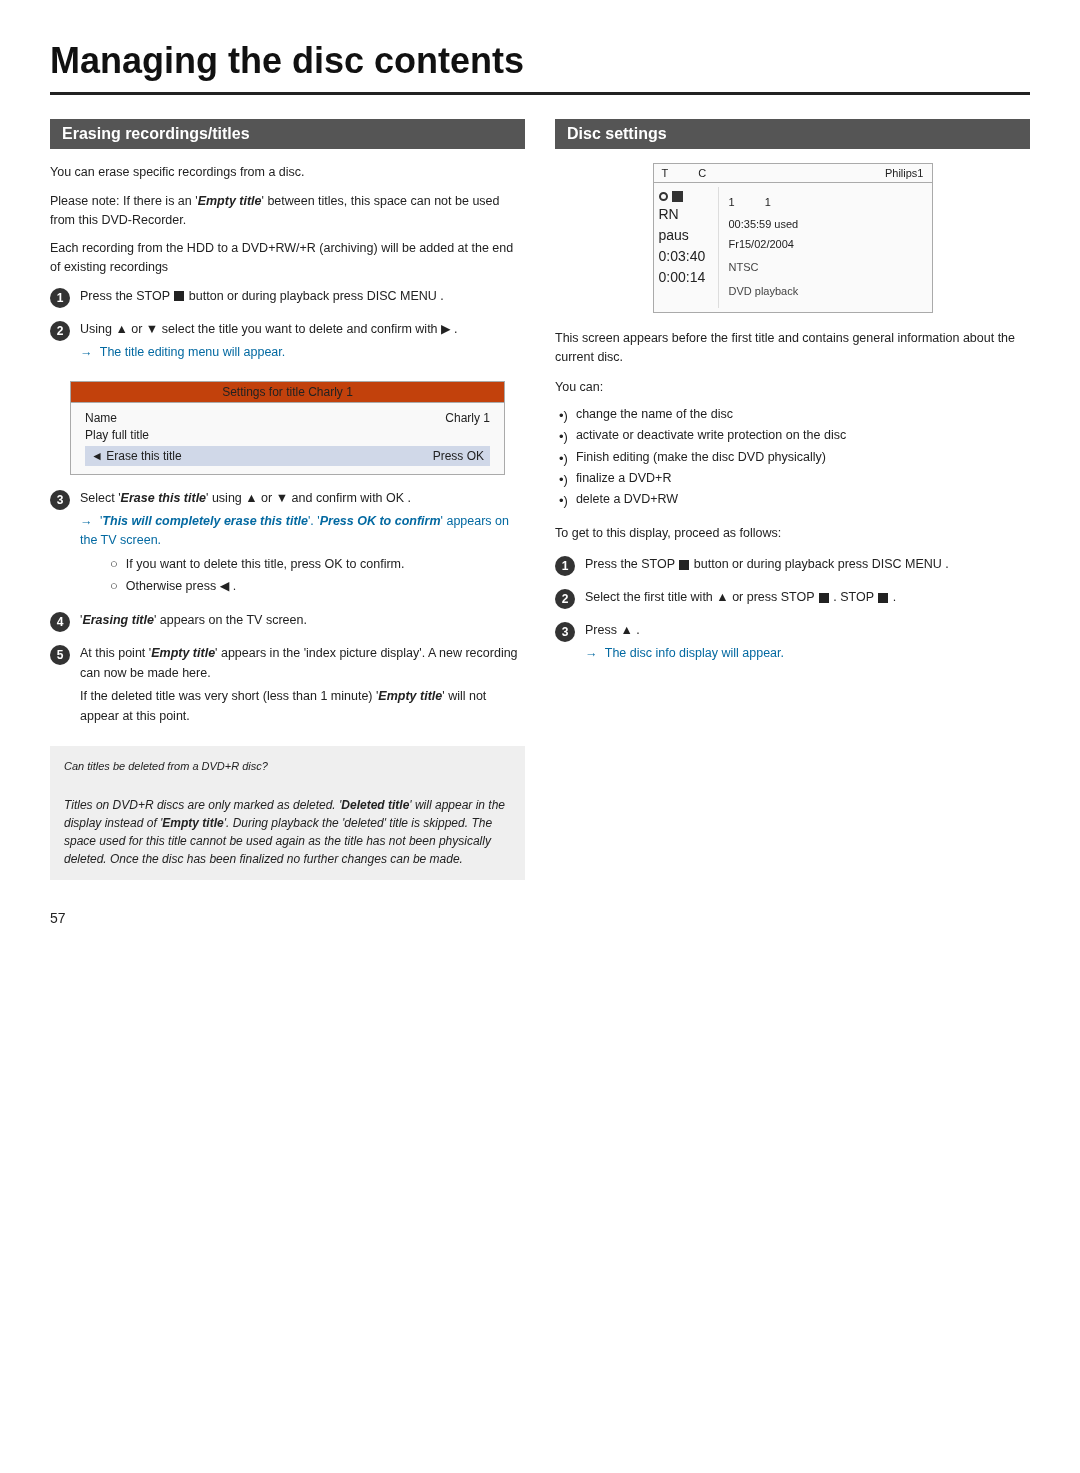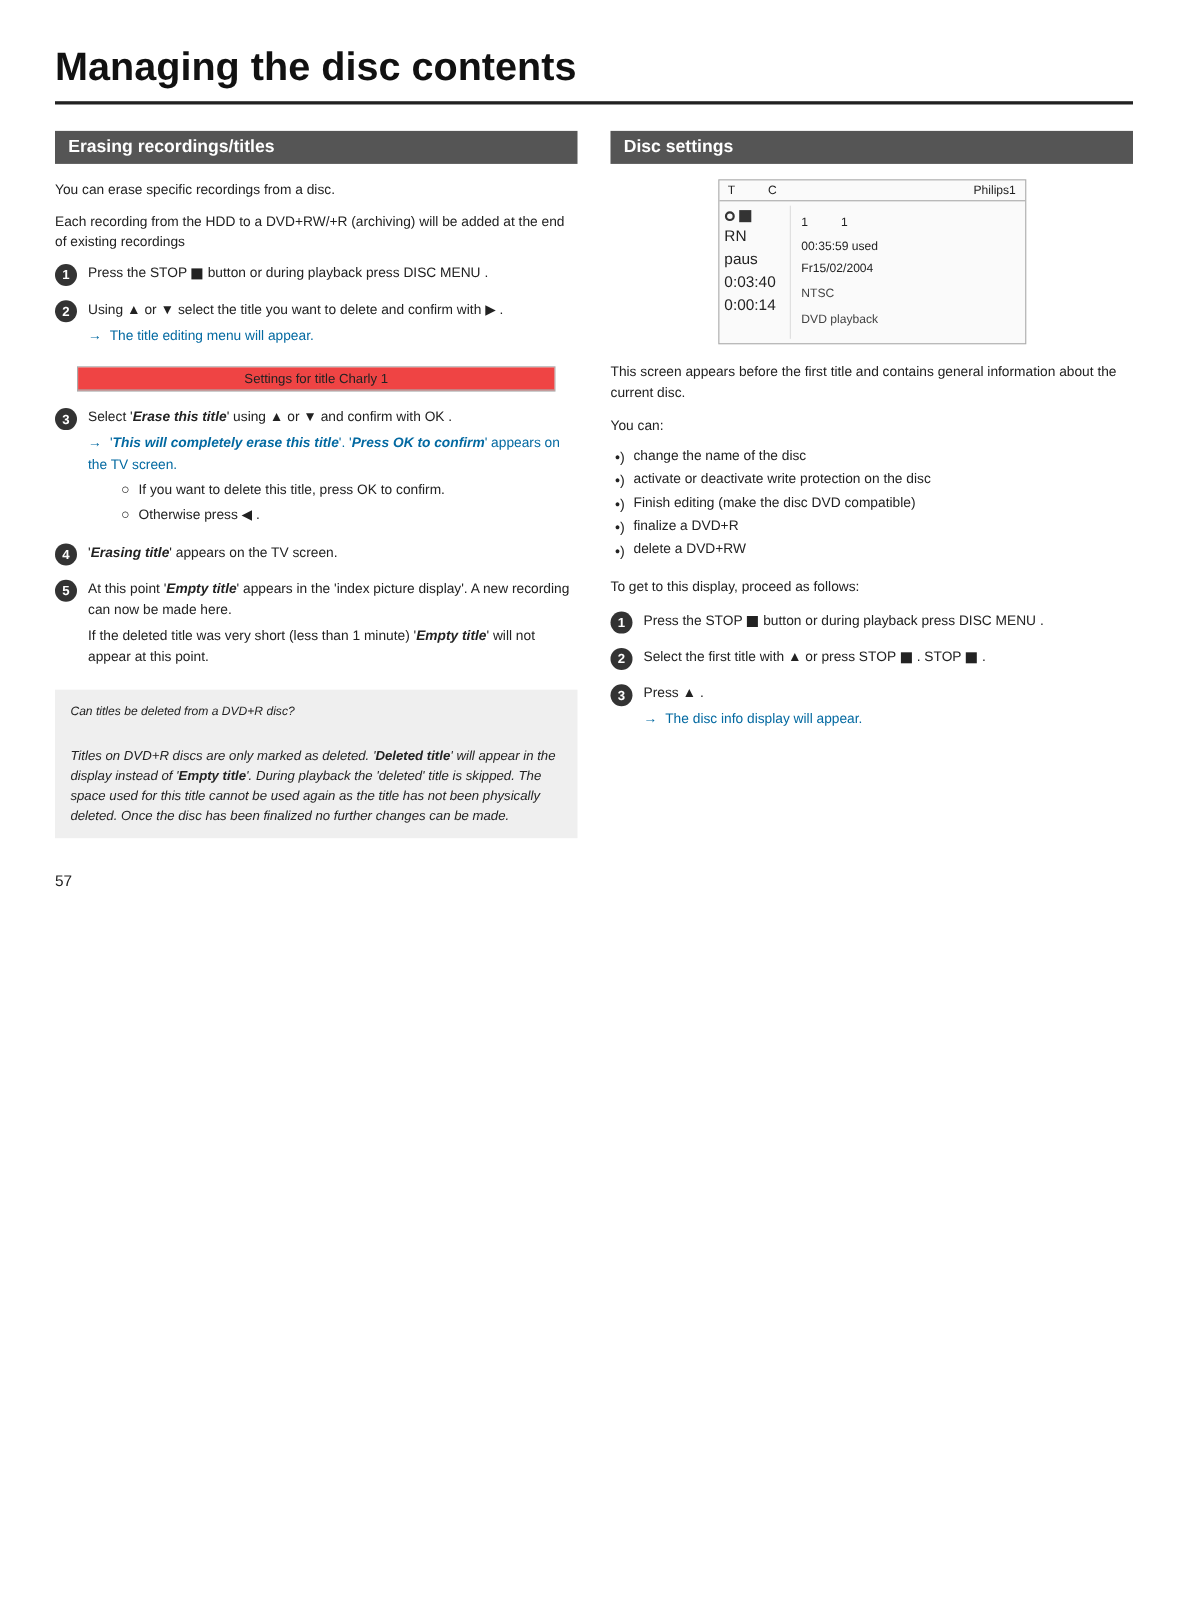--- a/index.html
+++ b/index.html
@@ -65,21 +65,21 @@
     .step-content .arrow-line { color: #0369a1; }
     .step-content .arrow { margin-right: 4px; }
 
     .dialog-box {
       border: 1px solid #aaa;
       margin: 14px 20px 14px 20px;
       padding: 0;
       background: #f9f9f9;
     }
     .dialog-title {
-      background: #ef4444;
+      background: #c2410c;
       text-align: center;
       font-size: 12px;
       padding: 3px 8px;
       border-bottom: 1px solid #aaa;
     }
     .dialog-body {
       padding: 8px 14px;
       font-size: 12px;
     }
     .dialog-row {
@@ -196,40 +196,55 @@
 <h1 class="page-title">Managing the disc contents</h1>
 
 <div class="two-col">
 
   <div class="col-left">
 
     <div class="section-header">Erasing recordings/titles</div>
 
     <div>
       <p class="intro-text">You can erase specific recordings from a disc.</p>
+      <p class="intro-text">Please note: If there is an '<em class="bold-italic">Empty title</em>' between titles, this space can not be used from this DVD-Recorder.</p>
       <p class="intro-text">Each recording from the HDD to a DVD+RW/+R (archiving) will be added at the end of existing recordings</p>
     </div>
 
     <div class="step">
       <div class="step-number">1</div>
       <div class="step-content">
         Press the <span class="bold">STOP</span> <span class="stop-symbol"></span> button or during playback press <span class="bold">DISC MENU</span> .
       </div>
     </div>
 
     <div class="step">
       <div class="step-number">2</div>
       <div class="step-content">
         <p>Using ▲ or ▼ select the title you want to delete and confirm with ▶ .</p>
         <p class="arrow-line"><span class="arrow">→</span> The title editing menu will appear.</p>
       </div>
     </div>
 
     <div class="dialog-box">
       <div class="dialog-title">Settings for title Charly 1</div>
+      <div class="dialog-body">
+        <div class="dialog-row">
+          <span>Name</span>
+          <span>Charly 1</span>
+        </div>
+        <div class="dialog-row">
+          <span>Play full title</span>
+          <span></span>
+        </div>
+        <div class="dialog-highlight">
+          <span>◄ Erase this title</span>
+          <span style="flex:1;text-align:right;">Press OK</span>
+        </div>
+      </div>
     </div>
 
     <div class="step">
       <div class="step-number">3</div>
       <div class="step-content">
         <p>Select '<em class="bold-italic">Erase this title</em>' using ▲ or ▼ and confirm with <span class="bold">OK</span> .</p>
         <p class="arrow-line"><span class="arrow">→</span> '<em class="bold-italic">This will completely erase this title</em>'. '<em class="bold-italic">Press OK to confirm</em>' appears on the TV screen.</p>
         <div class="sub-list">
           <div class="bullet-item">
             <span class="bullet">○</span>
@@ -309,21 +324,21 @@
       <div class="bullet-item">
           <span class="bullet">•)</span>
           <span>change the name of the disc</span>
         </div>
       <div class="bullet-item">
           <span class="bullet">•)</span>
           <span>activate or deactivate write protection on the disc</span>
         </div>
       <div class="bullet-item">
           <span class="bullet">•)</span>
-          <span>Finish editing (make the disc DVD compatible)</span>
+          <span>Finish editing (make the disc DVD physically)</span>
         </div>
       <div class="bullet-item">
           <span class="bullet">•)</span>
           <span>finalize a DVD+R</span>
         </div>
       <div class="bullet-item">
           <span class="bullet">•)</span>
           <span>delete a DVD+RW</span>
         </div>
     </div>

